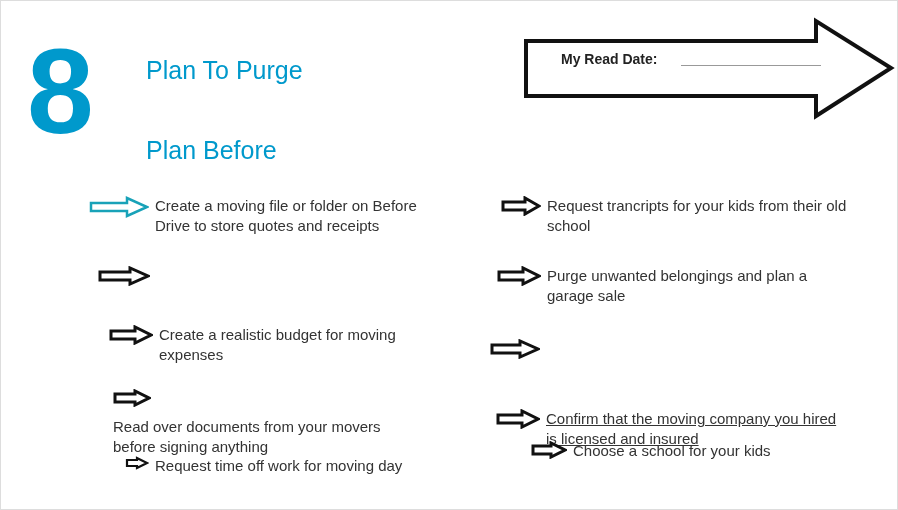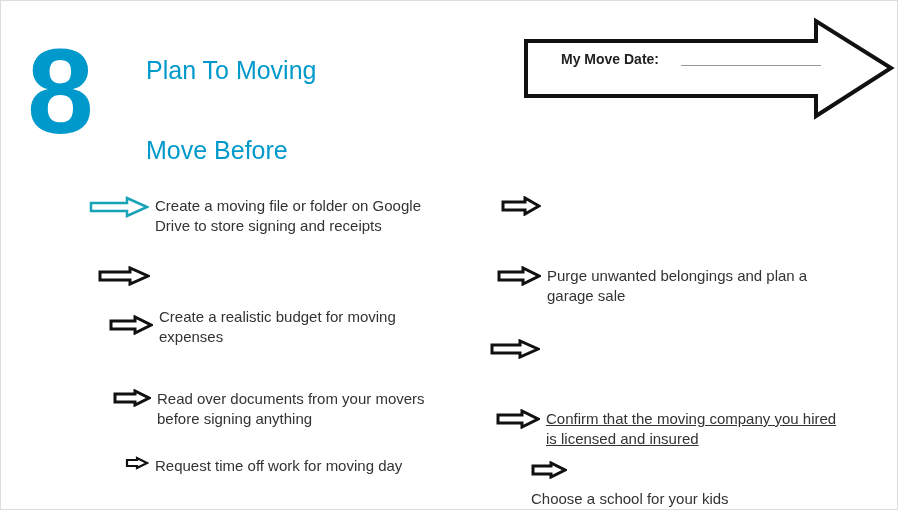--- a/index.html
+++ b/index.html
@@ -79,57 +79,57 @@
     font-size: 15px;
     color: #333;
     line-height: 1.35;
     max-width: 300px;
   }
 
   
   .l1 { left: 88px;  top: 195px; }
   .l1 .txt { max-width: 300px; }
   .l2 { left: 97px;  top: 265px; }
-  .l3 { left: 108px; top: 306px; align-items: center; }
-  .l4 { left: 112px; top: 388px; }
+  .l3 { left: 108px; top: 324px; }
+  .l4 { left: 112px; top: 388px; flex-direction: column; }
   .l5 { left: 124px; top: 455px; justify-content: space-between; }
 
   
   .r1 { left: 500px; top: 195px; }
   .r2 { left: 496px; top: 265px; }
   .r3 { left: 489px; top: 338px; }
   .r4 { left: 495px; top: 408px; text-decoration: underline; }
-  .r5 { left: 530px; top: 460px; flex-direction: column; }
+  .r5 { left: 530px; top: 440px; }
 
   .arrow-teal { stroke: #18a2b8; fill: #ffffff; stroke-width: 2.5; }
   .arrow-black { stroke: #111; fill: #ffffff; stroke-width: 3; }
   .arrow-black-sm { stroke: #111; fill: #ffffff; stroke-width: 2.2; }
 </style>
 </head>
 <body>
 
 <div class="big-number">8</div>
-<div class="title1">Plan To Moving</div>
-<div class="title2">Move Before</div>
+<div class="title1">Plan To Purge</div>
+<div class="title2">Plan Before</div>
 
 <div class="big-arrow">
   <svg viewBox="0 0 380 105">
     <path d="M 10 25 L 300 25 L 300 5 L 375 52 L 300 100 L 300 80 L 10 80 Z" fill="#ffffff" stroke="#111" stroke-width="4"></path>
   </svg>
 </div>
-<div class="big-arrow-label">My Move Date:</div>
+<div class="big-arrow-label">My Read Date:</div>
 <div class="move-date-line"></div>
 
 <div class="item l1">
   <span>
     <svg width="60" height="22" viewBox="0 0 60 22">
       <path class="arrow-teal" d="M 2 7 L 38 7 L 38 2 L 58 11 L 38 20 L 38 15 L 2 15 Z"></path>
     </svg>
   </span>
-  <span class="txt">Create a moving file or folder on Google Drive to store signing and receipts</span>
+  <span class="txt">Create a moving file or folder on Before Drive to store quotes and receipts</span>
 </div>
 
 <div class="item l2">
   <span>
     <svg width="52" height="20" viewBox="0 0 52 20">
       <path class="arrow-black" d="M 2 6 L 32 6 L 32 2 L 50 10 L 32 18 L 32 14 L 2 14 Z"></path>
     </svg>
   </span>
 </div>
 
@@ -159,20 +159,21 @@
   </span>
   <span class="txt">Request time off work for moving day</span>
 </div>
 
 <div class="item r1">
   <span>
     <svg width="40" height="20" viewBox="0 0 40 20">
       <path class="arrow-black" d="M 2 6 L 24 6 L 24 2 L 38 10 L 24 18 L 24 14 L 2 14 Z"></path>
     </svg>
   </span>
+  <span class="txt">Request trancripts for your kids from their old school</span>
 </div>
 
 <div class="item r2">
   <span>
     <svg width="44" height="20" viewBox="0 0 44 20">
       <path class="arrow-black" d="M 2 6 L 26 6 L 26 2 L 42 10 L 26 18 L 26 14 L 2 14 Z"></path>
     </svg>
   </span>
   <span class="txt">Purge unwanted belongings and plan a garage sale</span>
 </div>

